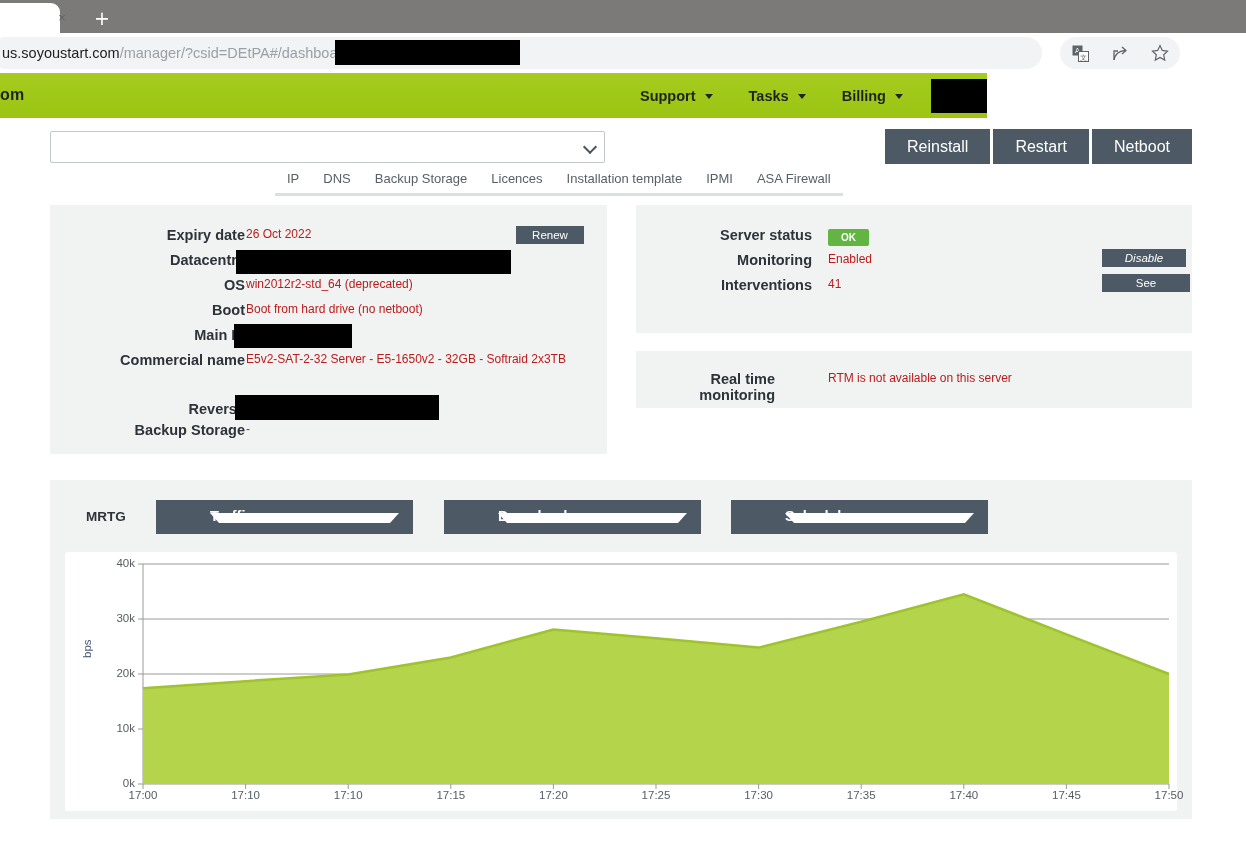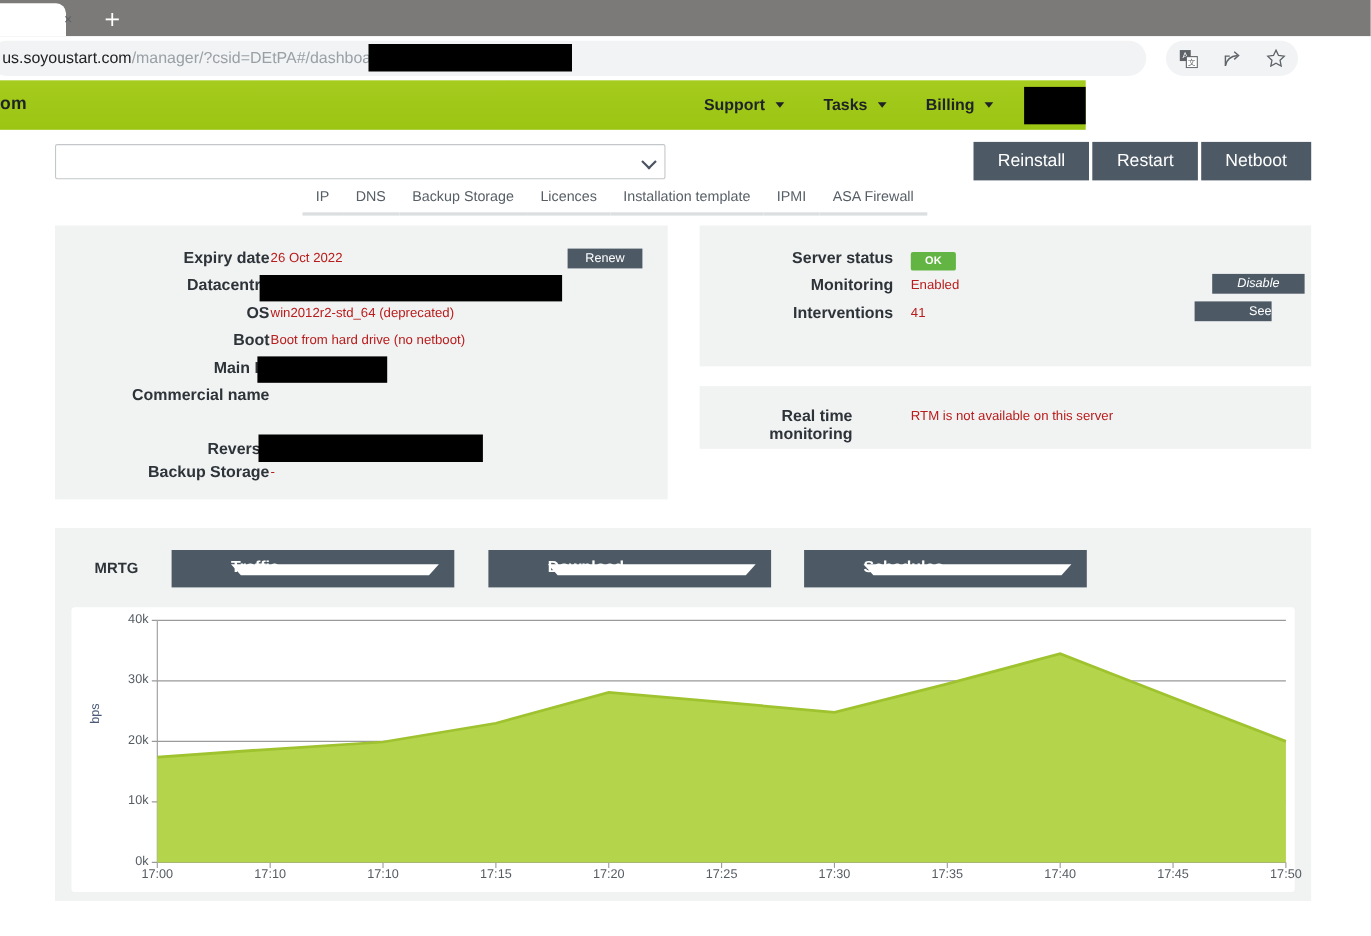--- a/index.html
+++ b/index.html
@@ -287,20 +287,23 @@
   </div>
 
   <div class="kv" style="left:0;top:122px;width:195px;justify-content:flex-end;">
     <span class="kv-label">Main IP</span>
   </div>
   <span class="redact" style="position:absolute;left:184px;top:119px;width:118px;height:24px;"></span>
 
   <div class="kv" style="left:0;top:147px;width:195px;justify-content:flex-end;">
     <span class="kv-label">Commercial name</span>
   </div>
+  <div class="kv" style="left:196px;top:147px;width:340px;">
+    <span class="kv-value">E5v2-SAT-2-32 Server - E5-1650v2 - 32GB - Softraid 2x3TB</span>
+  </div>
 
   <div class="kv" style="left:0;top:196px;width:195px;justify-content:flex-end;">
     <span class="kv-label">Reverse</span>
   </div>
   <span class="redact" style="position:absolute;left:185px;top:190px;width:204px;height:25px;"></span>
 
   <div class="kv" style="left:0;top:217px;width:195px;justify-content:flex-end;">
     <span class="kv-label">Backup Storage</span>
   </div>
   <div class="kv" style="left:196px;top:217px;">
@@ -323,21 +326,21 @@
     <span class="kv-value">Enabled</span>
   </div>
   <div class="mini-btn" style="left:466px;top:44px;width:84px;font-style:italic;">Disable</div>
 
   <div class="kv" style="left:0;top:72px;width:176px;justify-content:flex-end;">
     <span class="kv-label">Interventions</span>
   </div>
   <div class="kv" style="left:192px;top:72px;">
     <span class="kv-value">41</span>
   </div>
-  <div class="mini-btn" style="left:450px;top:69px;width:70px;text-align:right;">See</div>
+  <div class="mini-btn" style="left:466px;top:69px;width:88px;">See</div>
 </div>
 
 <div class="panel panel-rtm">
   <div class="kv" style="left:0;top:20px;width:139px;justify-content:flex-end;">
     <span class="kv-label">Real time monitoring</span>
   </div>
   <div class="kv" style="left:192px;top:20px;">
     <span class="kv-value">RTM is not available on this server</span>
   </div>
 </div>

